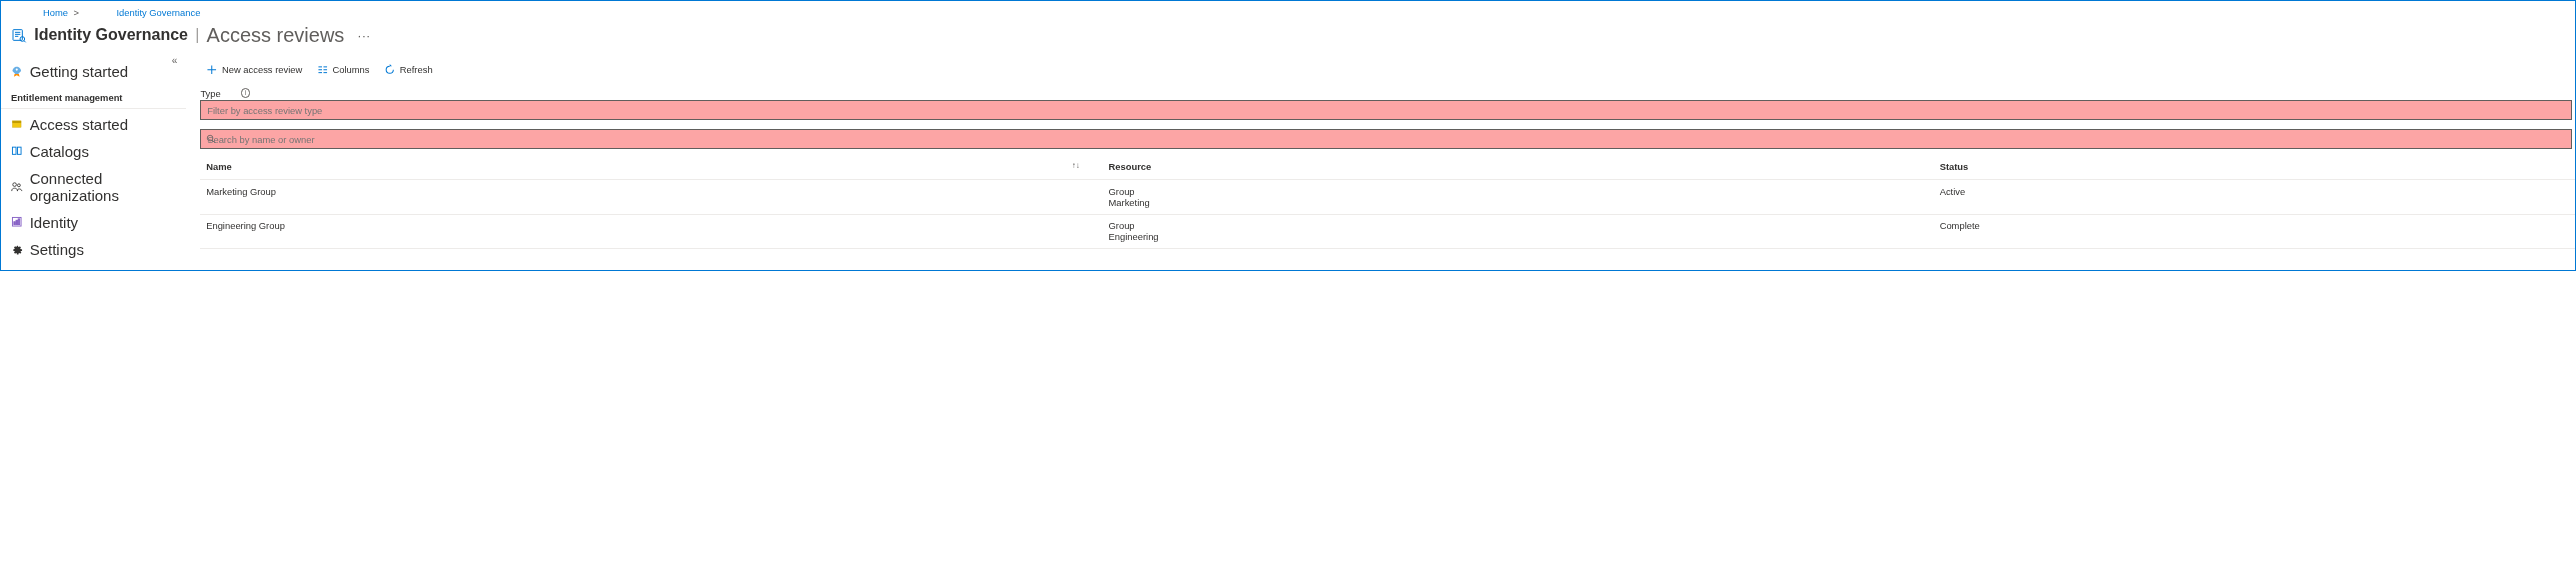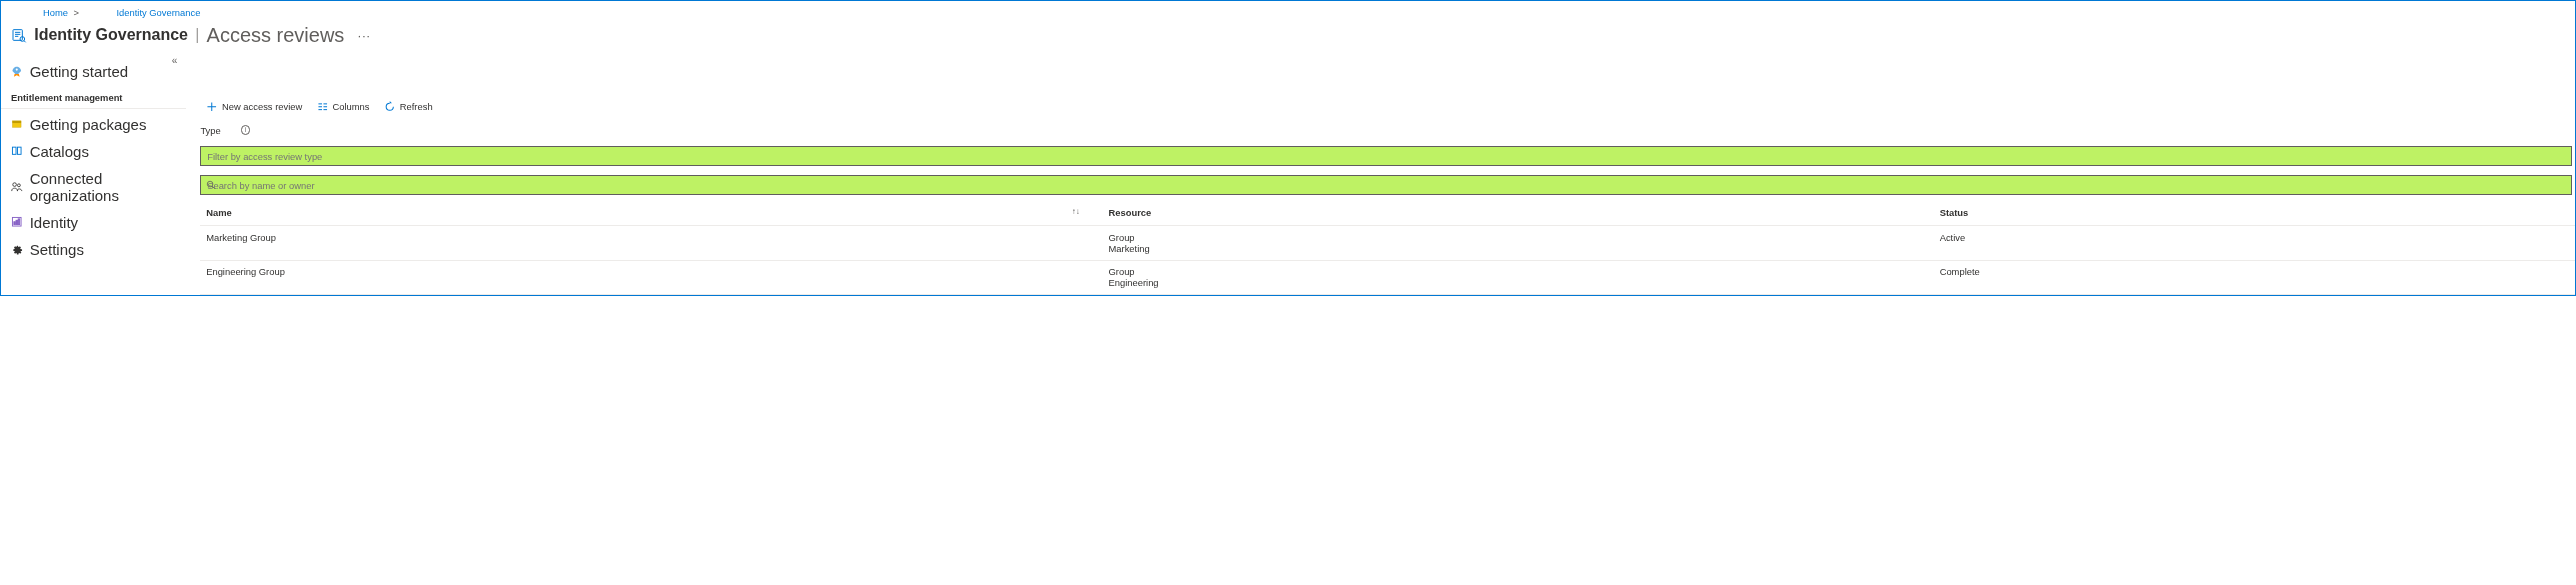--- a/index.html
+++ b/index.html
@@ -40,37 +40,37 @@
       padding: 5px 10px;
       cursor: pointer; font-size: 15px; color: #323130;
     }
     .nav-icon { width: 11.5px; height: 11.5px; flex-shrink: 0; display:inline-flex; align-items:center; justify-content:center;}
     .nav-section {
       font-weight: 600; font-size: 9.4px;
       padding: 7.2px 10px 4.3px; color: #323130;
       border-bottom: 0.7px solid #edebe9; margin-bottom: 2px;
     }
     .content { flex: 1; padding: 4.3px 0 0 14.4px; min-width: 0;}
-    .toolbar { display: flex; align-items: flex-end; gap: 2.9px; padding: 1.4px 0 10px; margin-top: 37px;}
+    .toolbar { display: flex; align-items: flex-end; gap: 2.9px; padding: 1.4px 0 10px;}
     .tool-btn {
       display: inline-flex; align-items: center; gap: 4.3px;
       padding: 2.9px 5.8px; cursor: pointer; font-size: 9.4px; color: #323130;
       border: none; background: none;
     }
     .tool-icon { width: 11.5px; height: 11.5px; color: #0078d4; display:inline-flex; align-items:center;}
-    .field-label { display:flex; gap:20px; font-size: 9.4px; color: #323130; margin-bottom: 10px;}
+    .field-label { display:flex; gap:20px; font-size: 9.4px; color: #323130; margin-bottom: 1px;}
     .info-icon { width:9.4px; height:9.4px; border:0.7px solid #605e5c; border-radius:50%; display:inline-flex; align-items:center; justify-content:center; font-size:6.5px; color:#605e5c;}
     .filter-input, .search-input {
       width: calc(100% - 2.9px);
       padding: 3.6px 5.8px;
       border: 0.7px solid #605e5c;
       font-size: 9.4px;
       outline: none;
       color: #323130;
-      background: #bef264;
+      background: #fca5a5;
     }
     .filter-input { margin-bottom: 8.7px; }
     .search-wrap { position: relative; margin-bottom: 4.3px; width: calc(100% - 2.9px);}
     .search-wrap .search-icon-inner { position:absolute; left:5.8px; top:50%; transform:translateY(-50%); color:#605e5c;}
     .search-input { width:100%;}
     table { width: 100%; border-collapse: collapse; }
     th {
       text-align: left; font-weight: 600; font-size: 9.4px;
       padding: 7.2px 8.7px 7.2px 5.8px; border-bottom: 0.7px solid #edebe9;
       color: #323130;
@@ -131,21 +131,21 @@
 
     <div class="nav-section">Entitlement management</div>
 
     <div class="nav-item">
       <span class="nav-icon">
         <svg viewBox="0 0 16 16" width="11.5" height="11.5">
             <rect x="2" y="4" width="12" height="9" fill="#f2c811" stroke="#c19c00" stroke-width="0.5"></rect>
             <rect x="2" y="4" width="12" height="3" fill="#c19c00"></rect>
           </svg>
       </span>
-      <span>Getting packages</span>
+      <span>Access started</span>
     </div>
     <div class="nav-item">
       <span class="nav-icon">
         <svg viewBox="0 0 16 16" width="11.5" height="11.5" fill="none" stroke="#0078d4" stroke-width="1.3">
             <rect x="2" y="3" width="5" height="10"></rect>
             <rect x="9" y="3" width="5" height="10"></rect>
           </svg>
       </span>
       <span>Catalogs</span>
     </div>

